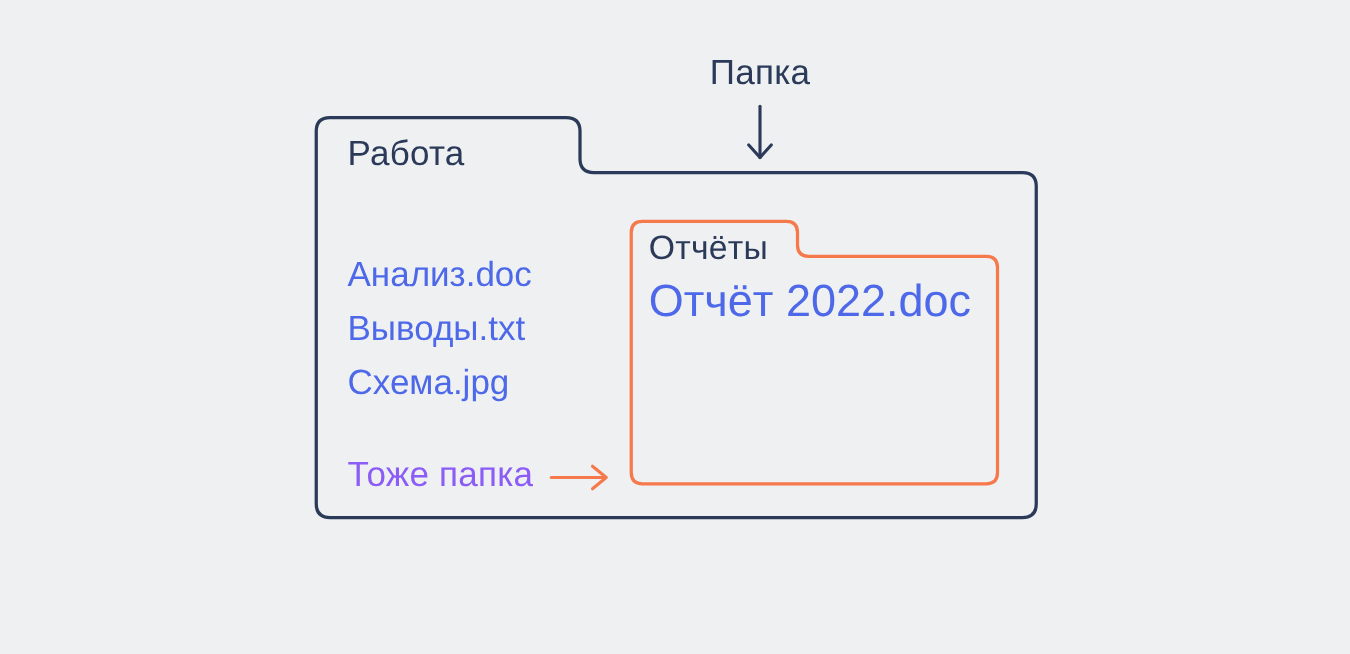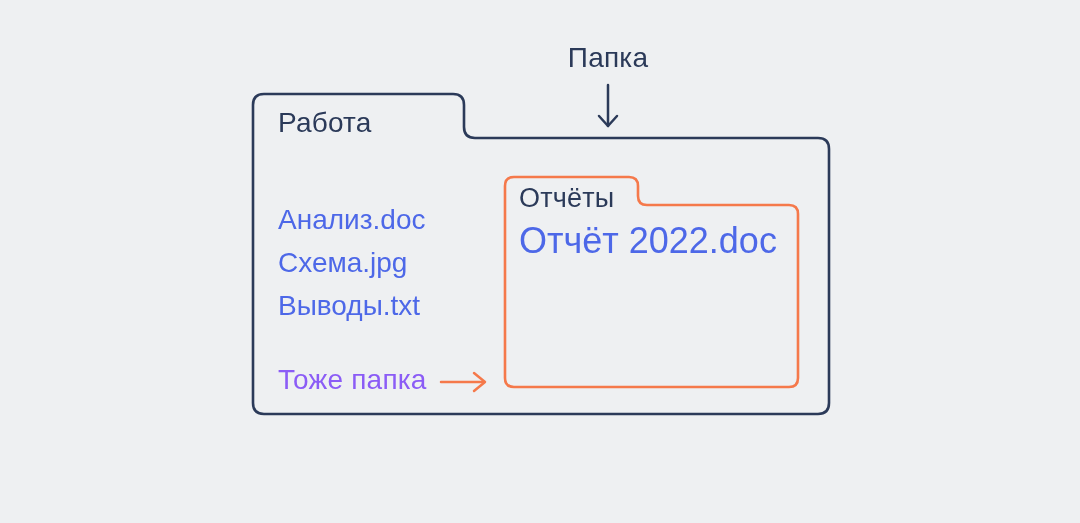--- a/index.html
+++ b/index.html
@@ -105,22 +105,22 @@
       <path d="M474 373 L485 382 L474 391"></path>
     </g>
   </svg>
 
   <div class="txt navy pointer-label">Папка</div>
 
   <div class="txt navy work-folder-name">Работа</div>
 
   <div class="work-file-list">
     <div class="file-item blue">Анализ.doc</div>
+    <div class="file-item blue">Выводы.txt</div>
     <div class="file-item blue">Схема.jpg</div>
-    <div class="file-item blue">Выводы.txt</div>
   </div>
 
   <div class="txt navy reports-folder-name">Отчёты</div>
 
   <div class="reports-file-list">
     <div class="file-item blue">Отчёт 2022.doc</div>
   </div>
 
   <div class="txt orange also-folder-label">Тоже папка</div>
 

